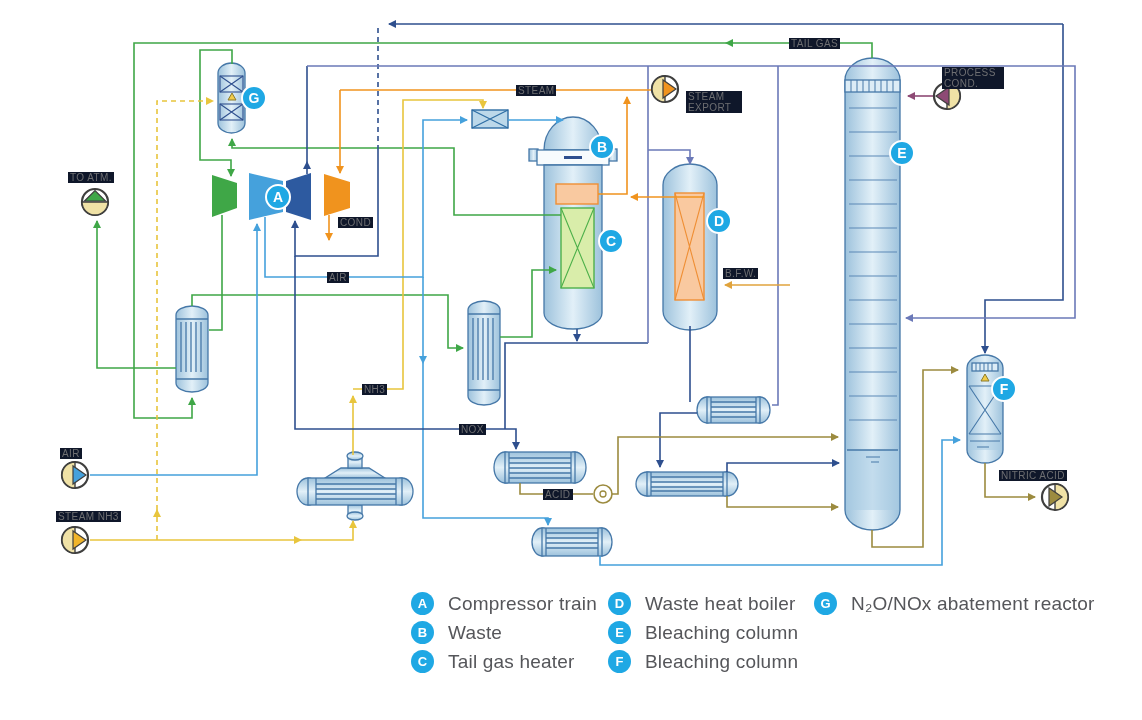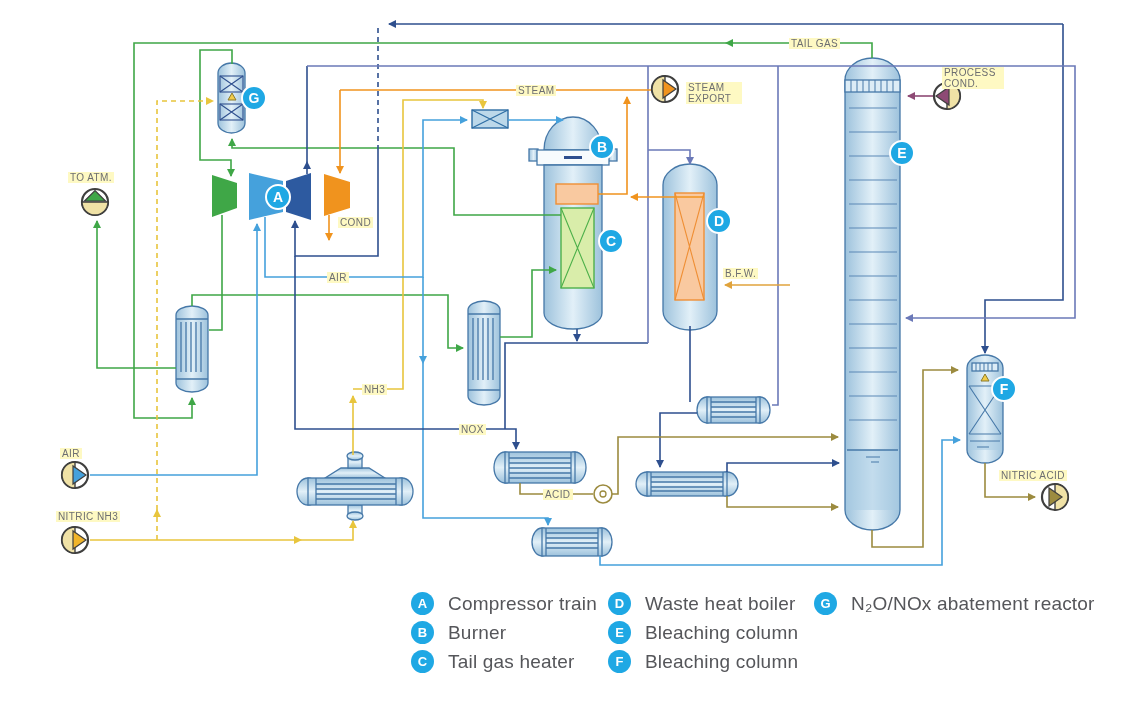--- a/index.html
+++ b/index.html
@@ -1,20 +1,20 @@
 <!DOCTYPE html>
 <html><head>
 <meta charset="utf-8">
 <style>
   html,body{margin:0;padding:0;background:#fff;}
   .stage{position:relative;width:1142px;height:720px;background:#ffffff;overflow:hidden;
          font-family:"Liberation Sans",sans-serif;}
   svg{position:absolute;left:0;top:0;}
   .lbl{position:absolute;font-size:10px;line-height:11px;letter-spacing:.4px;color:#6d6e71;
-       background:#fef9c3;padding:0 2px;white-space:pre-line;z-index:5;}
+       background:#0f172a;padding:0 2px;white-space:pre-line;z-index:5;}
   .badge{position:absolute;width:26px;height:26px;border-radius:50%;background:#1fa8e4;
          color:#fff;font-weight:bold;font-size:14px;display:flex;align-items:center;
          justify-content:center;z-index:6;border:2px solid #ffffff;box-sizing:border-box;}
   .legend-item{position:absolute;display:flex;align-items:center;gap:14px;z-index:5;}
   .legend-badge{width:23px;height:23px;border-radius:50%;background:#1fa8e4;color:#fff;
         font-weight:bold;font-size:13px;display:flex;align-items:center;justify-content:center;}
   .legend-label{font-size:19px;color:#55565a;letter-spacing:.2px;}
 </style>
 </head>
 <body>
@@ -290,48 +290,48 @@
     <g>
       <circle cx="1055" cy="497" r="13" fill="#fff"></circle>
       <path d="M1055,484 A13 13 0 0 1 1055,510 Z" fill="#f0e2a6" stroke-width="1.4"></path>
       <path d="M1049,488 L1049,506 L1062,497 Z" fill="#9c8b3f" stroke-width="1.2"></path>
     </g>
   </g>
 </svg>
 
 <span class="lbl" style="left:68px;top:172px">TO ATM.</span>
 <span class="lbl" style="left:60px;top:448px">AIR</span>
-<span class="lbl" style="left:56px;top:511px">NITRIC NH3</span>
+<span class="lbl" style="left:56px;top:511px">STEAM NH3</span>
 <span class="lbl" style="left:327px;top:272px">AIR</span>
 <span class="lbl" style="left:362px;top:384px">NH3</span>
 <span class="lbl" style="left:459px;top:424px">NOX</span>
 <span class="lbl" style="left:543px;top:489px">ACID</span>
 <span class="lbl" style="left:338px;top:217px">COND</span>
 <span class="lbl" style="left:516px;top:85px">STEAM</span>
-<span class="lbl" style="left:686px;top:82px;width:52px">STEAM EXPORT</span>
+<span class="lbl" style="left:686px;top:91px;width:52px">STEAM EXPORT</span>
 <span class="lbl" style="left:789px;top:38px">TAIL GAS</span>
 <span class="lbl" style="left:942px;top:67px;width:58px">PROCESS COND.</span>
 <span class="lbl" style="left:723px;top:268px">B.F.W.</span>
 <span class="lbl" style="left:999px;top:470px">NITRIC ACID</span>
 
 <div class="badge" style="left:265px;top:184px">A</div>
 <div class="badge" style="left:589px;top:134px">B</div>
 <div class="badge" style="left:598px;top:228px">C</div>
 <div class="badge" style="left:706px;top:208px">D</div>
 <div class="badge" style="left:889px;top:140px">E</div>
 <div class="badge" style="left:991px;top:376px">F</div>
 <div class="badge" style="left:241px;top:85px">G</div>
 
 <div class="legend-item" style="left:411px;top:592px">
   <div class="legend-badge">A</div>
   <div class="legend-label">Compressor train</div>
 </div>
 <div class="legend-item" style="left:411px;top:621px">
   <div class="legend-badge">B</div>
-  <div class="legend-label">Burner</div>
+  <div class="legend-label">Waste</div>
 </div>
 <div class="legend-item" style="left:411px;top:650px">
   <div class="legend-badge">C</div>
   <div class="legend-label">Tail gas heater</div>
 </div>
 <div class="legend-item" style="left:608px;top:592px">
   <div class="legend-badge">D</div>
   <div class="legend-label">Waste heat boiler</div>
 </div>
 <div class="legend-item" style="left:608px;top:621px">

